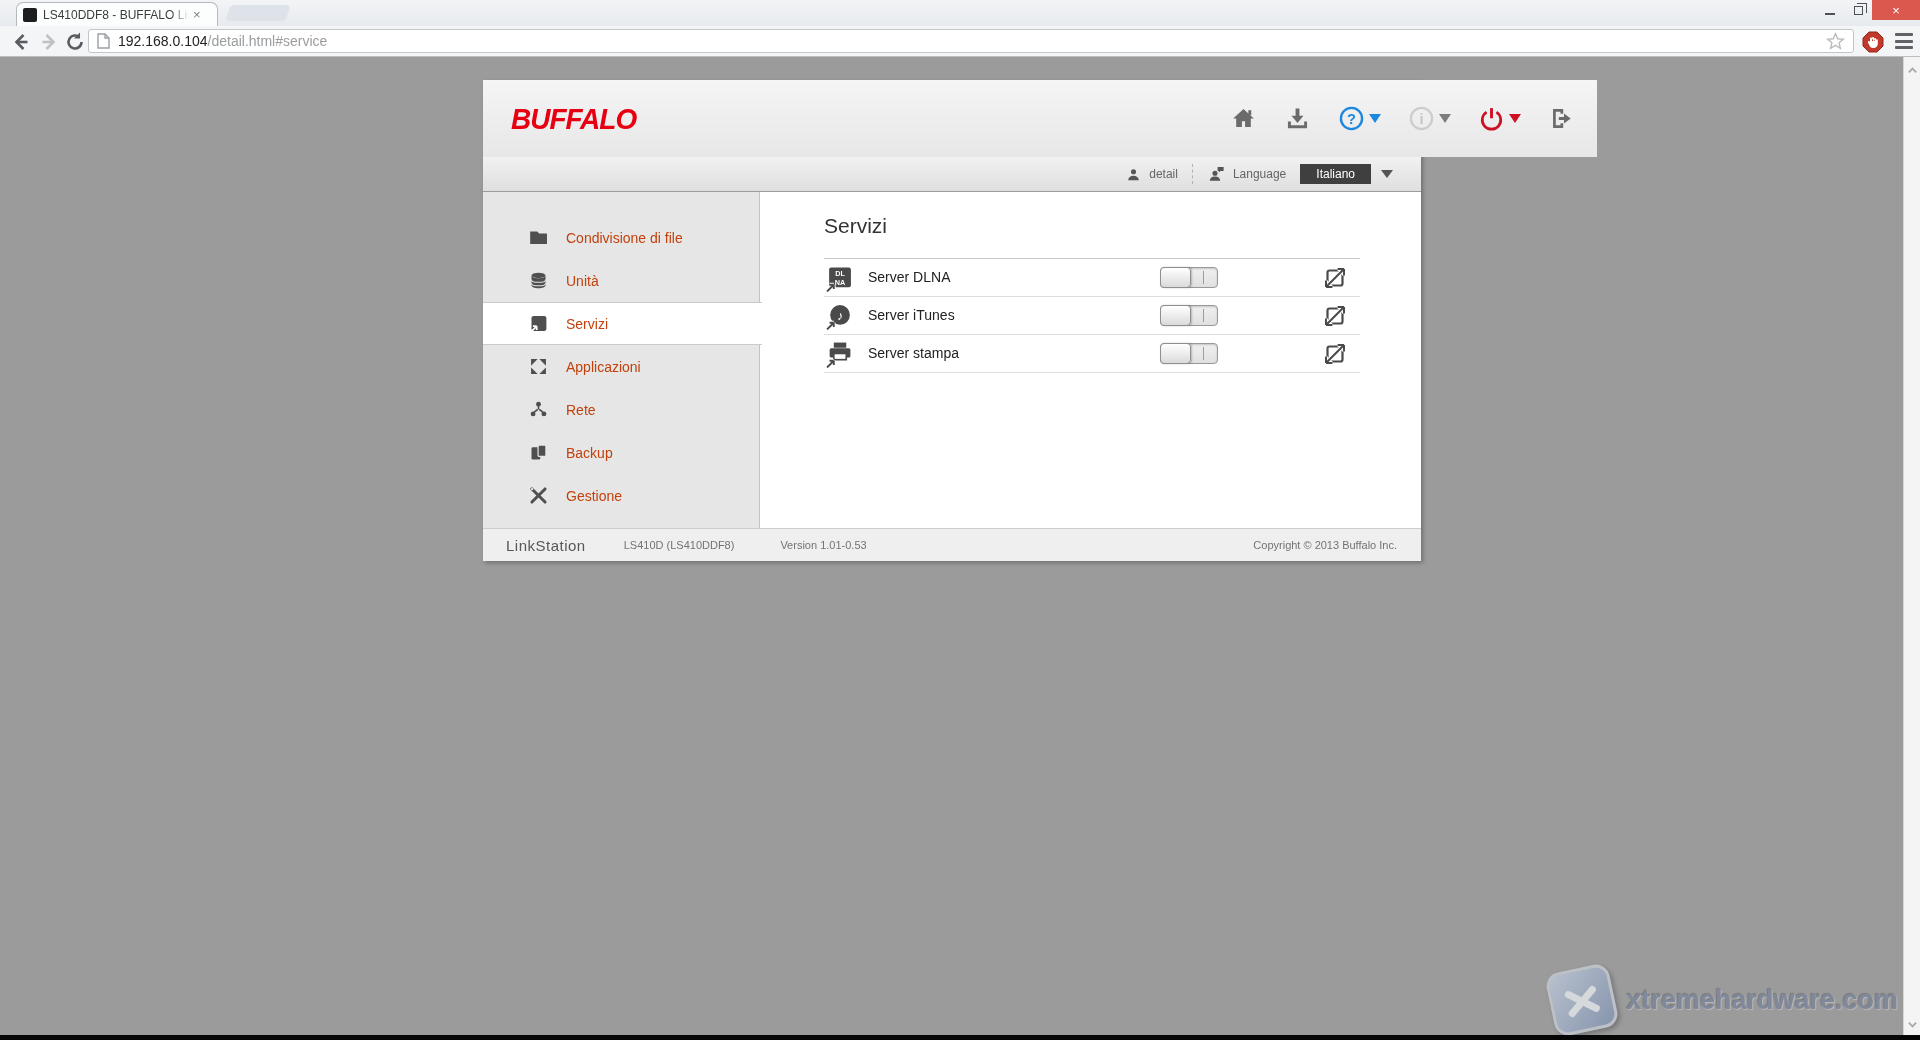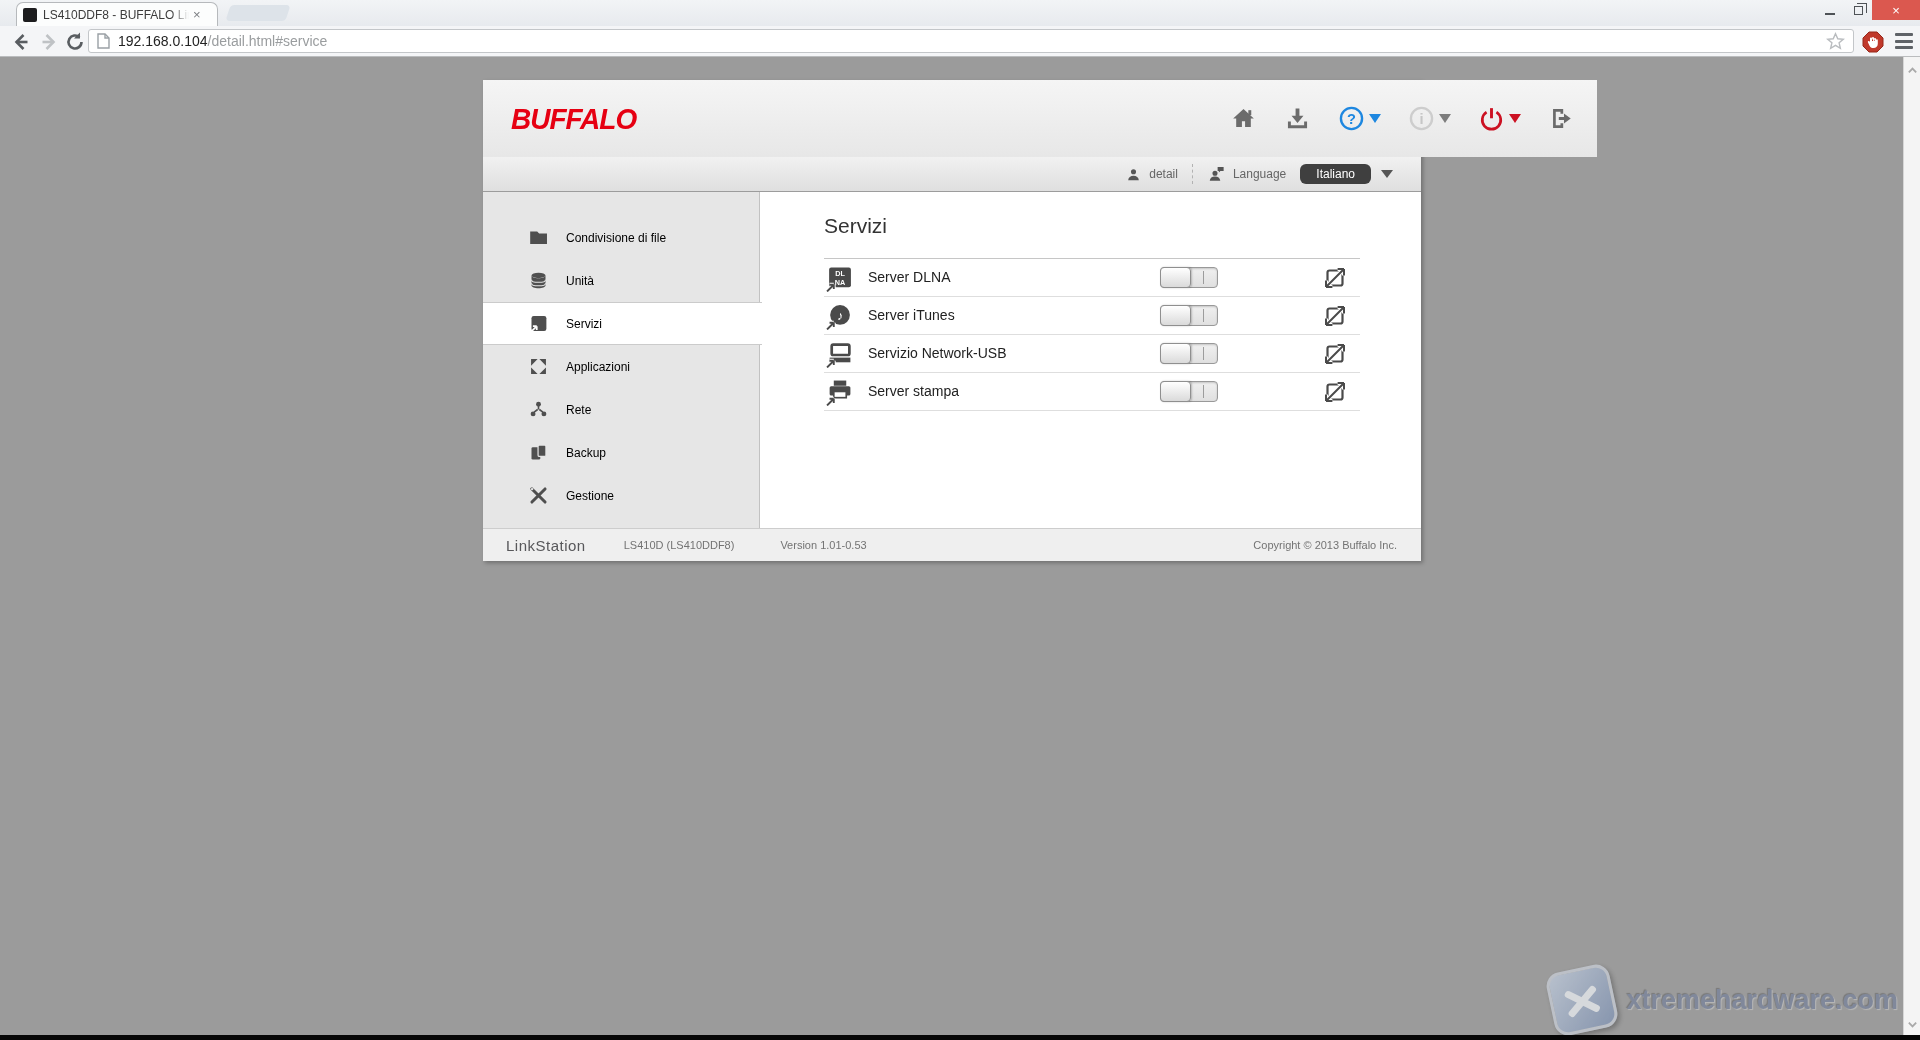--- a/index.html
+++ b/index.html
@@ -64,29 +64,29 @@
   .caret-gray { border-top:9px solid #7d7d7d; }
   .caret-red  { border-top:9px solid #cc1122; }
   .caret-dark { border-top:8px solid #555; margin-left:10px; }
 
   .userbar { position:absolute; left:0; top:77px; width:938px; height:35px;
     background:linear-gradient(#f1f1f1,#dfdfdf); border-bottom:1px solid #9c9c9c;
     display:flex; align-items:center; justify-content:flex-end; padding-right:28px;
     font-size:12px; color:#666; }
   .ub-sep { height:20px; border-left:1px dashed #b2b2b2; margin:0 14px; }
   .lang-box { background:#3f3f3f; color:#fff; font-size:12px; padding:3px 16px;
-    border-radius:6px; margin-left:14px; }
+    border-radius:0; margin-left:14px; }
   .ub-label { margin-left:7px; }
 
   .app-body { position:absolute; left:0; top:112px; width:938px; height:336px; }
   .sidebar { position:absolute; left:0; top:0; width:277px; height:336px; background:#e6e6e6;
     border-right:1px solid #c2c2c2; padding-top:24px; }
   .side-item { position:relative; height:43px; display:flex; align-items:center; cursor:default; }
   .side-item .s-ic { margin-left:45px; width:21px; height:21px; flex:0 0 auto; }
-  .side-item .s-label { margin-left:17px; font-size:12px; color:#000000; }
+  .side-item .s-label { margin-left:17px; font-size:14px; color:#c2410c; }
   .side-item.active { width:279px; background:#fff; border-top:1px solid #cbcbcb;
     border-bottom:1px solid #cbcbcb; z-index:2; }
 
   .content { position:absolute; left:278px; top:0; width:660px; height:336px; background:#fff; }
   .content h1 { position:absolute; left:63px; top:22px; font-size:21px; font-weight:400; color:#333; }
   .rows { position:absolute; left:63px; top:66px; width:536px; border-top:1px solid #c6c6c6; }
   .svc-row { position:relative; height:38px; border-bottom:1px solid #dedede; }
   .svc-ic { position:absolute; left:2px; top:6px; width:27px; height:27px; }
   .svc-label { position:absolute; left:44px; top:10px; font-size:14px; color:#222; }
   .toggle { position:absolute; left:336px; top:8px; width:58px; height:21px;
@@ -327,38 +327,20 @@
                   <div class="handle"></div>
                   <div class="mark"></div>
                 </div>
               <svg class="ext-btn" viewBox="0 0 22 22">
                   <rect x="3.5" y="3.5" width="15" height="15" rx="2" fill="none" stroke="#4a4a4a" stroke-width="2.2"></rect>
                   <path d="M2 20l18-18m0 0h-6.4m6.4 0v6.4M2 20h6.4M2 20v-6.4" fill="none" stroke="#fff" stroke-width="4"></path>
                   <path d="M2 20l18-18m0 0h-6.4m6.4 0v6.4M2 20h6.4M2 20v-6.4" fill="none" stroke="#4a4a4a" stroke-width="2"></path>
                 </svg>
             </div>
 
-            <div class="svc-row">
-              <svg class="svc-ic" viewBox="0 0 26 26">
-                  <rect x="5.5" y="3.5" width="17" height="10" rx="1.5" fill="none" stroke="#4a4a4a" stroke-width="2.6"></rect>
-                  <rect x="3.5" y="16" width="20" height="4.5" fill="#4a4a4a"></rect>
-                  <path d="M1 25.5l6.5-6.5m0 0H3.4m4.1 0v4.1" fill="none" stroke="#fff" stroke-width="3.6"></path>
-                  <path d="M1 25.5l6.5-6.5m0 0H3.4m4.1 0v4.1" fill="none" stroke="#4a4a4a" stroke-width="1.8"></path>
-                </svg>
-              <span class="svc-label">Servizio Network-USB</span>
-              <div class="toggle">
-                  <div class="handle"></div>
-                  <div class="mark"></div>
-                </div>
-              <svg class="ext-btn" viewBox="0 0 22 22">
-                  <rect x="3.5" y="3.5" width="15" height="15" rx="2" fill="none" stroke="#4a4a4a" stroke-width="2.2"></rect>
-                  <path d="M2 20l18-18m0 0h-6.4m6.4 0v6.4M2 20h6.4M2 20v-6.4" fill="none" stroke="#fff" stroke-width="4"></path>
-                  <path d="M2 20l18-18m0 0h-6.4m6.4 0v6.4M2 20h6.4M2 20v-6.4" fill="none" stroke="#4a4a4a" stroke-width="2"></path>
-                </svg>
-            </div>
 
             <div class="svc-row">
               <svg class="svc-ic" viewBox="0 0 26 26">
                   <rect x="7.5" y="1.5" width="12" height="5" fill="#4a4a4a"></rect>
                   <rect x="3.5" y="7" width="20" height="9" rx="1.5" fill="#4a4a4a"></rect>
                   <rect x="7.5" y="12" width="12" height="6" fill="#fff" stroke="#4a4a4a" stroke-width="1.6"></rect>
                   <path d="M1 25.5l6.5-6.5m0 0H3.4m4.1 0v4.1" fill="none" stroke="#fff" stroke-width="3.6"></path>
                   <path d="M1 25.5l6.5-6.5m0 0H3.4m4.1 0v4.1" fill="none" stroke="#4a4a4a" stroke-width="1.8"></path>
                 </svg>
               <span class="svc-label">Server stampa</span>

